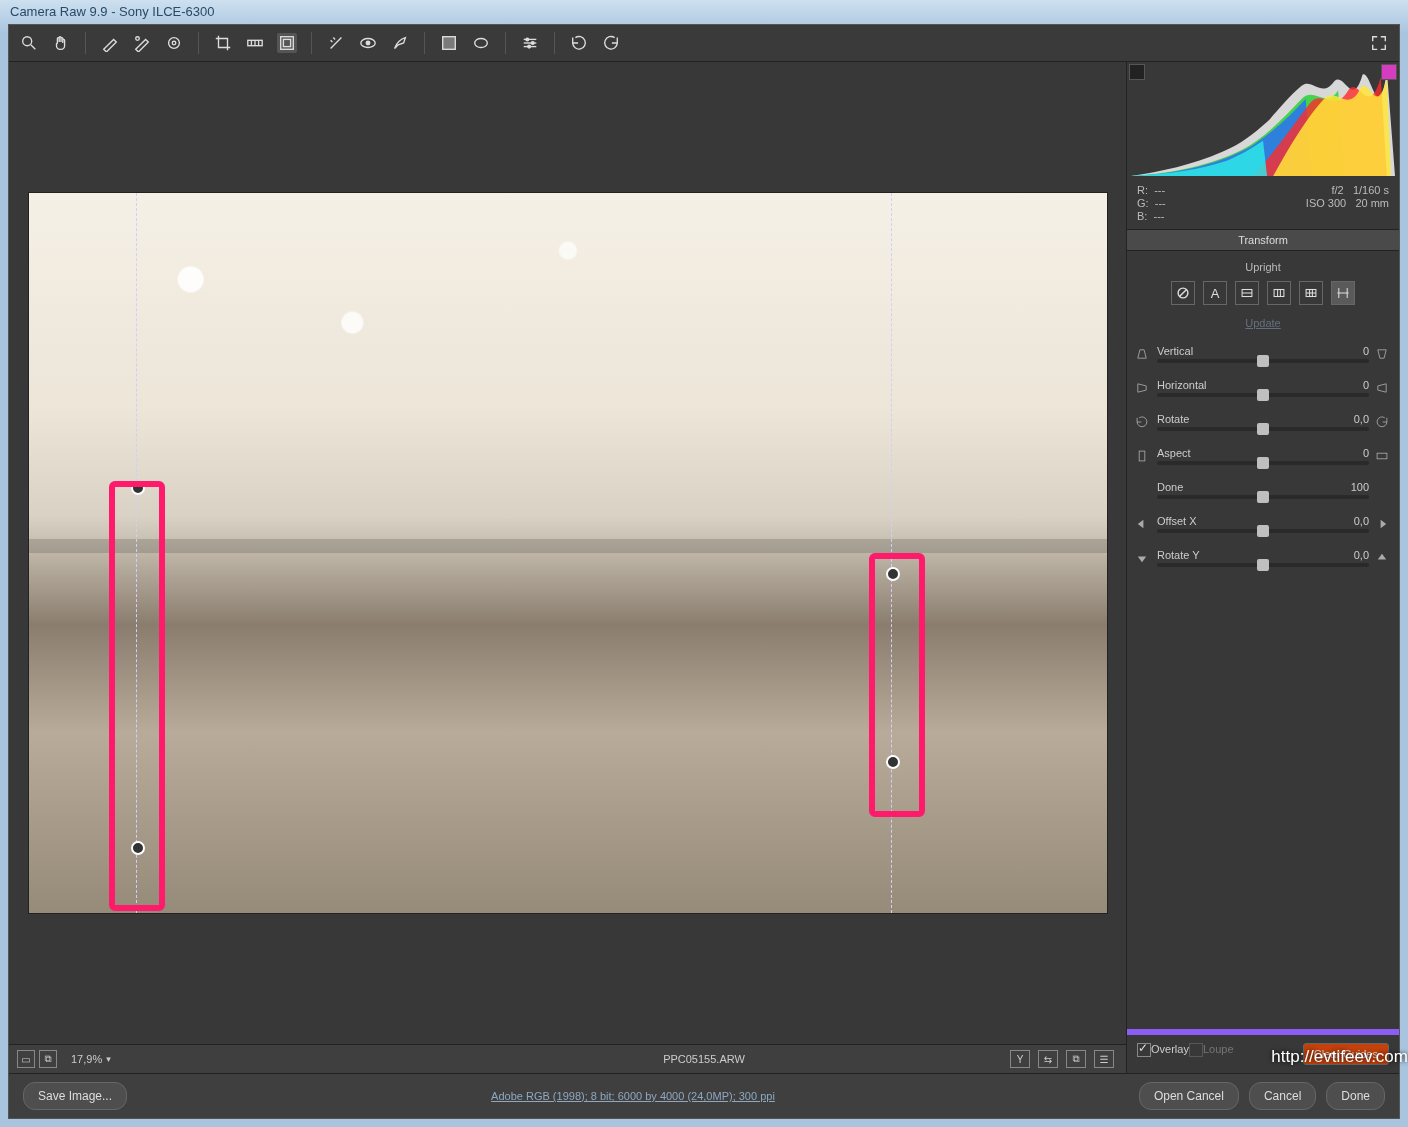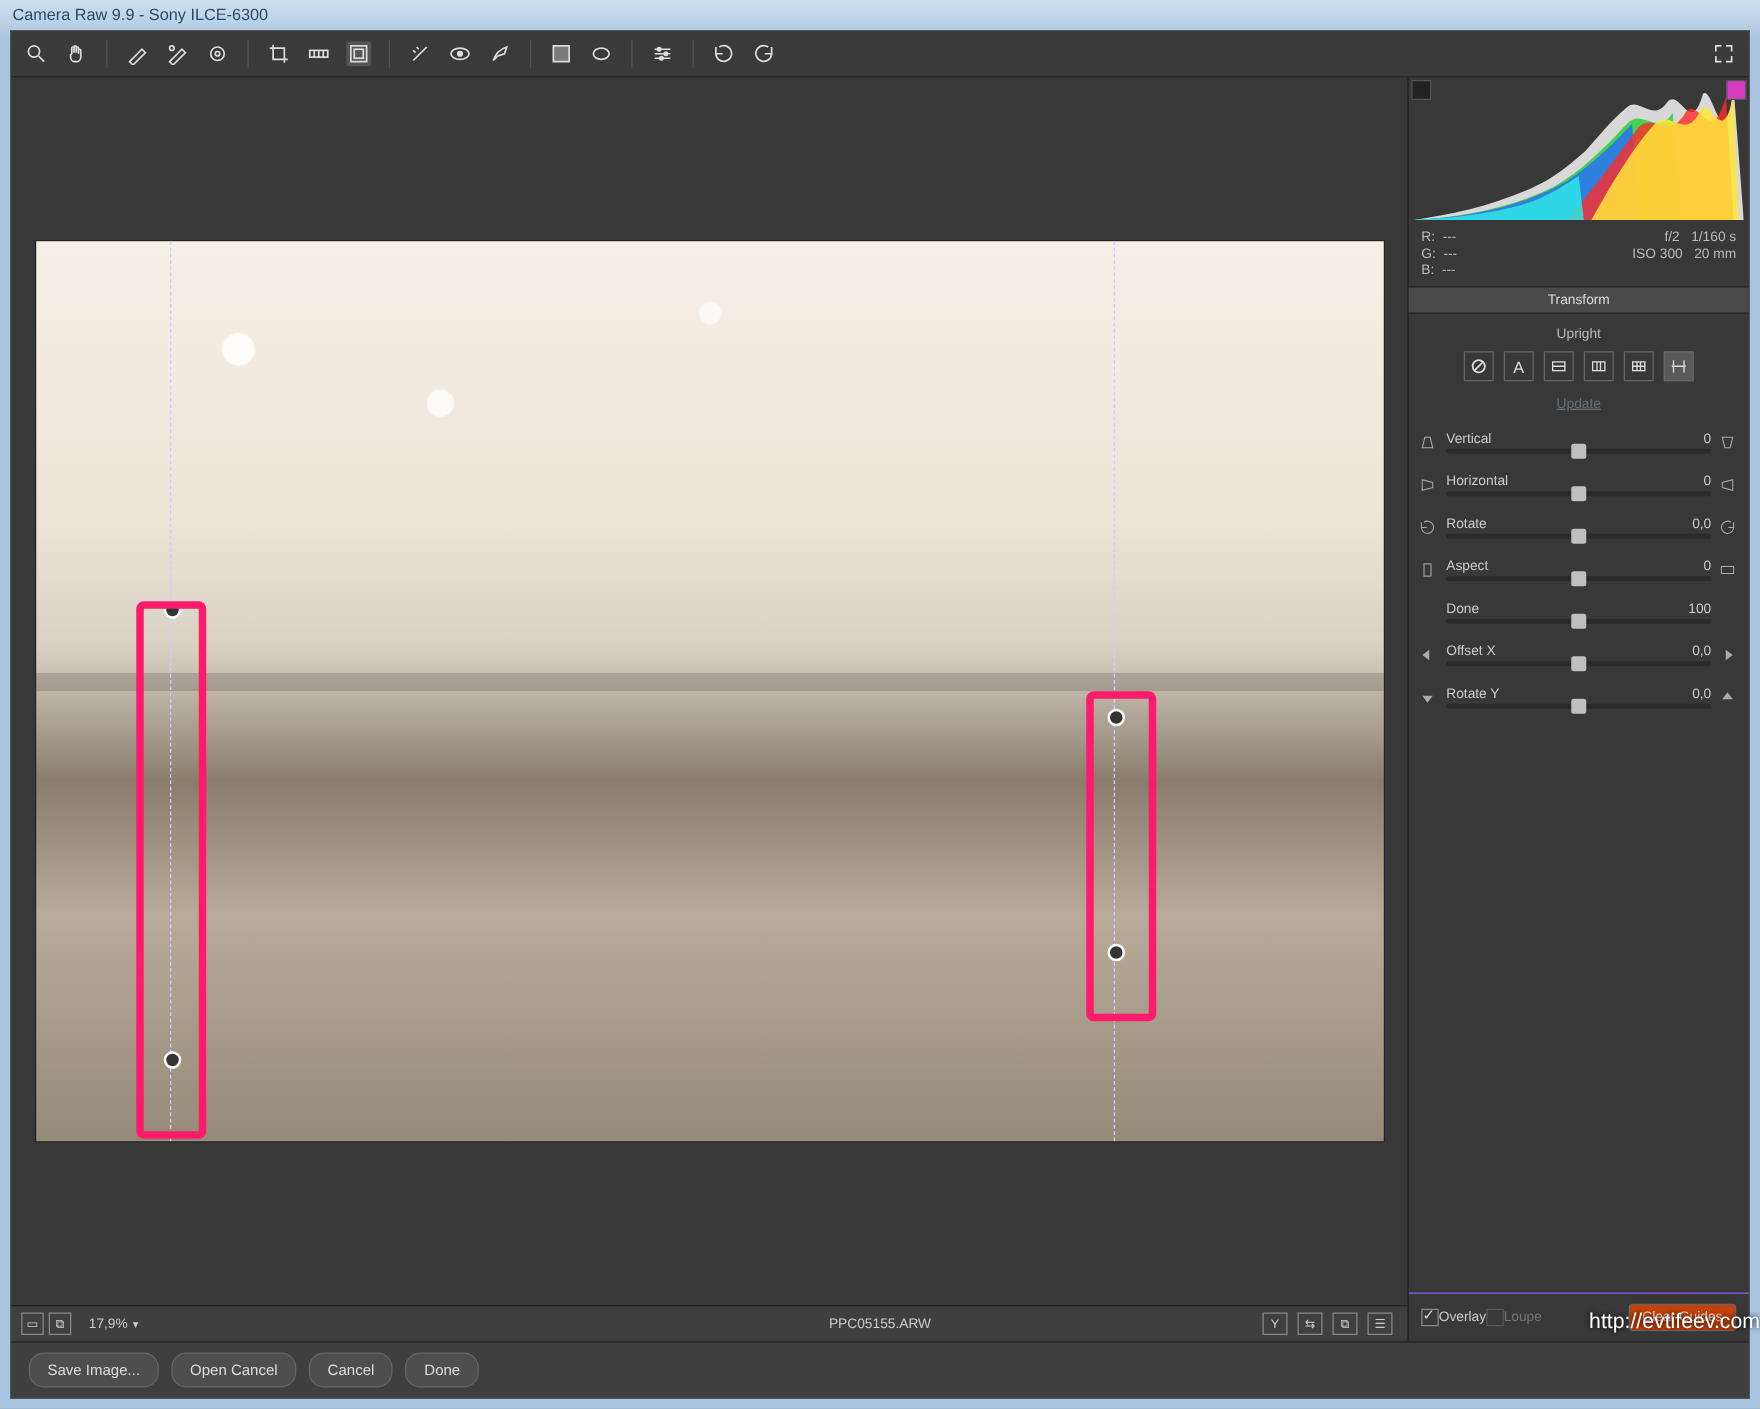--- a/index.html
+++ b/index.html
@@ -58,21 +58,21 @@
 .smain{display:flex;flex-direction:column;gap:2px}
 .slabelrow{display:flex;justify-content:space-between;font-size:11px;color:#ccc}
 .strack{height:4px;background:#2a2a2a;border-radius:2px;position:relative}
 .sthumb{position:absolute;top:-4px;width:12px;height:12px;background:#bfbfbf;border-radius:2px;transform:translateX(-50%)}
 .p-spacer{flex:1}
 .grid-row{display:flex;align-items:center;gap:8px;padding:6px 10px;border-top:1px solid #222;font-size:11px}
 .chk{width:12px;height:12px;border:1px solid #888;display:inline-block;position:relative}
 .chk.on::after{content:"✓";position:absolute;top:-3px;left:0;color:#ddd;font-size:12px}
 .grid-track{flex:1;height:4px;background:#2a2a2a;border-radius:2px;position:relative}
 .grid-track .sthumb{left:6%}
-.ol-row{display:flex;align-items:center;gap:0;padding:8px 10px;border-top:1px solid #8b5cf6;font-size:11px}
+.ol-row{display:flex;gap:0;padding:8px 10px;border-top:6px solid #8b5cf6;font-size:11px}
 .p-btn{margin-left:auto;background:#c2410c;border:1px solid #666;color:#ddd;padding:4px 10px;border-radius:3px;font-size:11px;cursor:pointer}
 .bottombar{height:44px;background:#3f3f3f;border-top:1px solid #222;display:flex;align-items:center;padding:0 14px;gap:10px}
 .b-btn{background:#4e4e4e;border:1px solid #666;color:#ddd;padding:6px 14px;border-radius:12px;font-size:12px;cursor:pointer}
 .b-center{flex:1;text-align:center;color:#8fa7bf;text-decoration:underline;font-size:11px}
 .wm{position:absolute;right:0;bottom:60px;color:#fff;font-size:17px;text-shadow:0 0 4px #000;font-family:Arial}
 </style>
 </head>
 <body>
 
 <div class="titlebar">Camera Raw 9.9  -  Sony ILCE-6300</div>
@@ -440,20 +440,21 @@
       <span>Overlay</span>
       <span class="chk" style="opacity:.4"></span>
       <span style="opacity:.4">Loupe</span>
       <button class="p-btn">Clear Guides</button>
     </div>
   </div>
  </div>
 
  <div class="bottombar">
    <button class="b-btn">Save Image...</button>
+   <div class="b-center">Adobe RGB (1998); 8 bit; 6000 by 4000 (24,0MP); 300 ppi</div>
    <button class="b-btn">Open Cancel</button>
    <button class="b-btn">Cancel</button>
    <button class="b-btn">Done</button>
  </div>
 
 </div>
 
 <div class="wm">http://evtifeev.com</div>
 
 </body></html>

